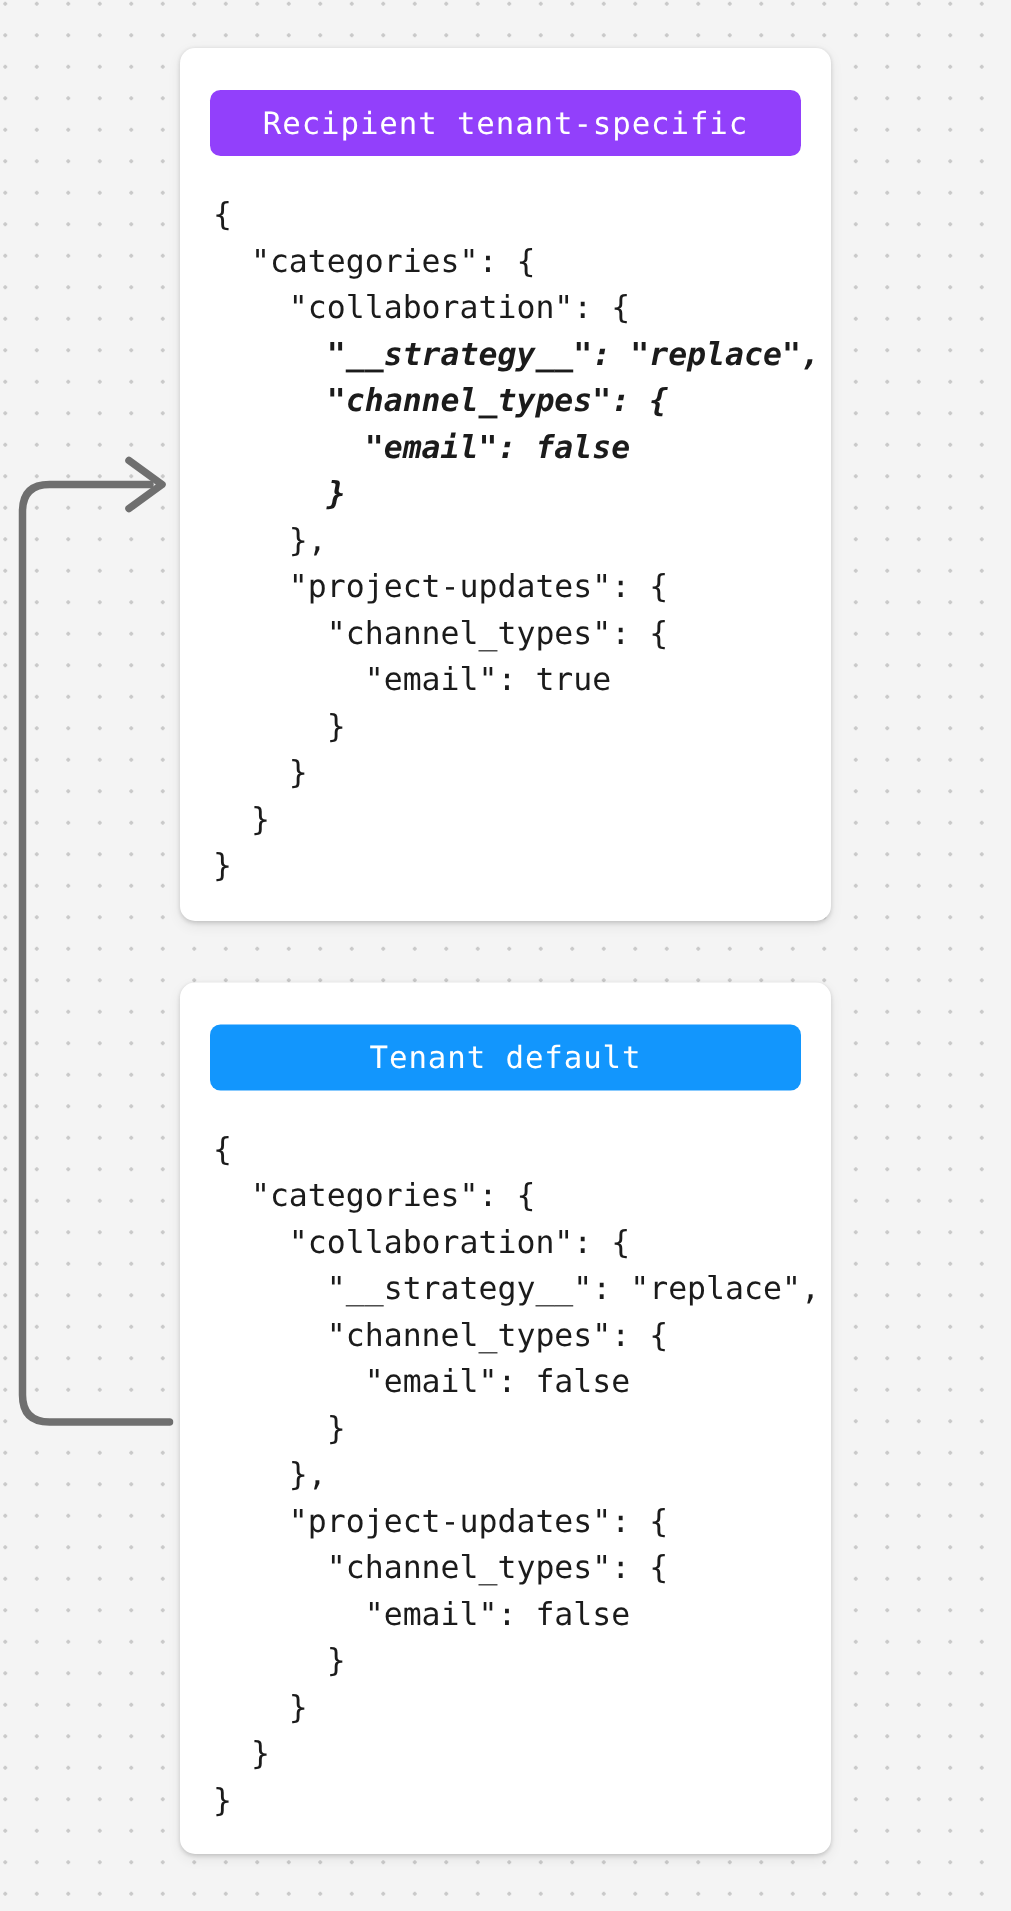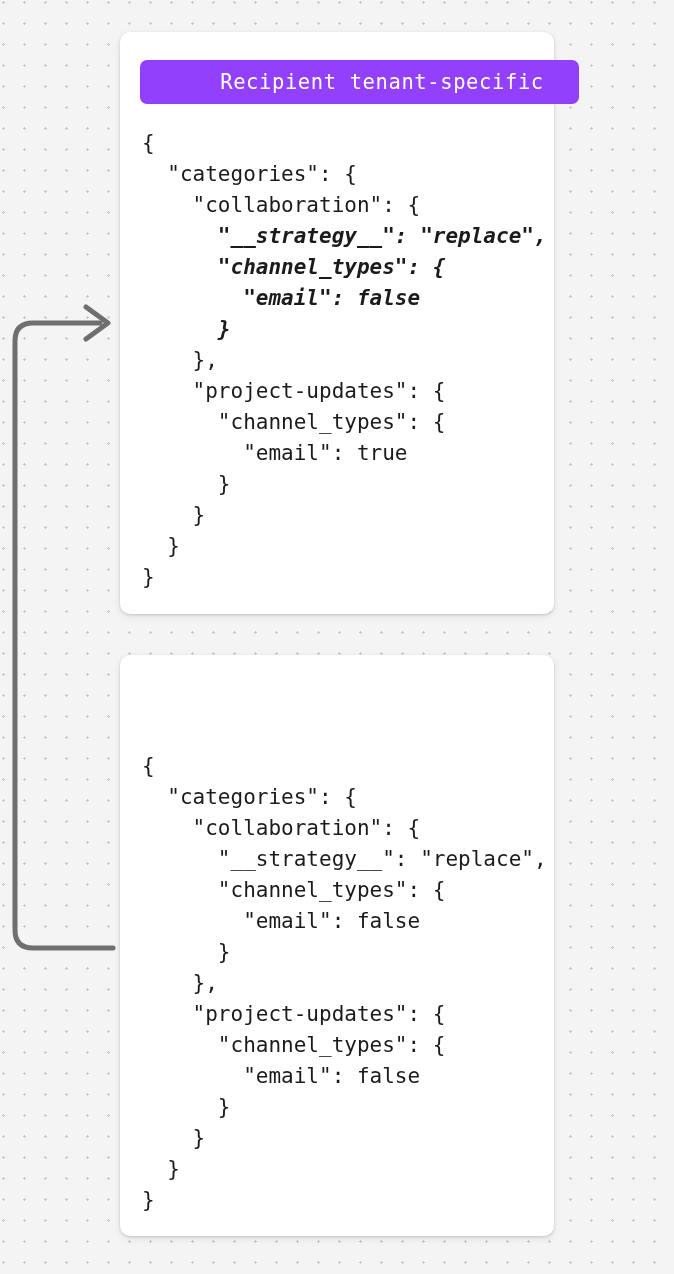--- a/index.html
+++ b/index.html
@@ -49,21 +49,20 @@
     height: 44px;
     border-radius: 7px;
     color: #ffffff;
     font-family: "DejaVu Sans Mono", "Liberation Mono", monospace;
     font-size: 20.5px;
     letter-spacing: 0.6px;
     display: flex;
     align-items: center;
     justify-content: center;
     white-space: pre;
-    padding-left: 45px;
   }
   .badge-purple { background: #9240fb; }
   .badge-blue   { background: #1296fd; }
 
   .code {
     position: absolute;
     left: 22px;
     top: 96px;
     right: 10px;
     font-family: "DejaVu Sans Mono", "Liberation Mono", monospace;
@@ -85,14 +84,15 @@
   <path d="M 113 948 L 33 948 Q 15 948 15 930 L 15 341 Q 15 323 33 323 L 100 323" fill="none" stroke="#6f6f6f" stroke-width="5" stroke-linecap="round" stroke-linejoin="round"></path>
   <path d="M 86 307 L 108 323 L 86 339" fill="none" stroke="#6f6f6f" stroke-width="5" stroke-linecap="round" stroke-linejoin="round"></path>
 </svg>
 
 <div class="card" id="card-recipient">
   <div class="badge badge-purple" style="background: rgb(146, 64, 251);">Recipient tenant-specific</div>
   <div class="code" id="code-recipient"><span class="ln">{</span><span class="ln">  "categories": {</span><span class="ln">    "collaboration": {</span><span class="ln hl">      "__strategy__": "replace",</span><span class="ln hl">      "channel_types": {</span><span class="ln hl">        "email": false</span><span class="ln hl">      }</span><span class="ln">    },</span><span class="ln">    "project-updates": {</span><span class="ln">      "channel_types": {</span><span class="ln">        "email": true</span><span class="ln">      }</span><span class="ln">    }</span><span class="ln">  }</span><span class="ln">}</span></div>
 </div>
 
 <div class="card" id="card-tenant">
+  <div class="badge badge-blue" style="background: rgb(18, 150, 253);">Tenant default</div>
   <div class="code" id="code-tenant"><span class="ln">{</span><span class="ln">  "categories": {</span><span class="ln">    "collaboration": {</span><span class="ln">      "__strategy__": "replace",</span><span class="ln">      "channel_types": {</span><span class="ln">        "email": false</span><span class="ln">      }</span><span class="ln">    },</span><span class="ln">    "project-updates": {</span><span class="ln">      "channel_types": {</span><span class="ln">        "email": false</span><span class="ln">      }</span><span class="ln">    }</span><span class="ln">  }</span><span class="ln">}</span></div>
 </div>
 
 </body></html>

